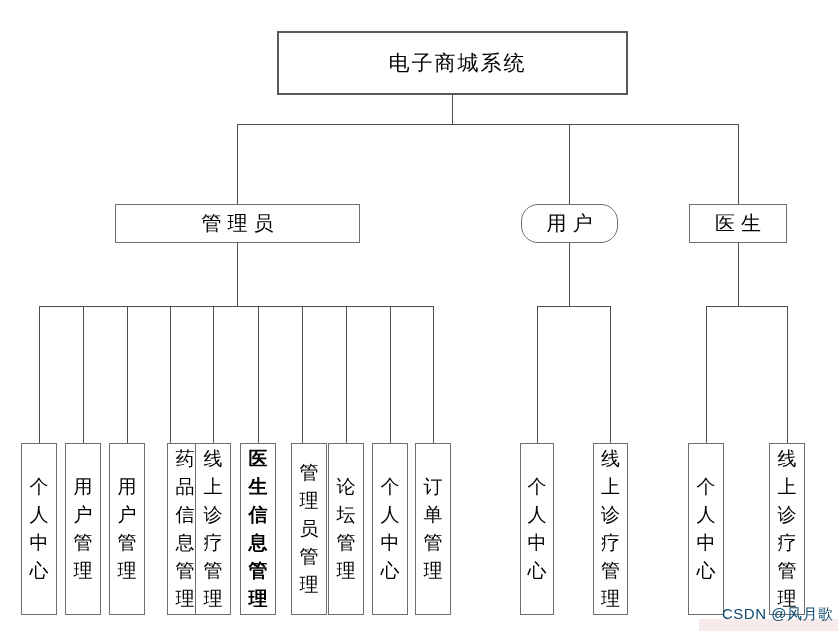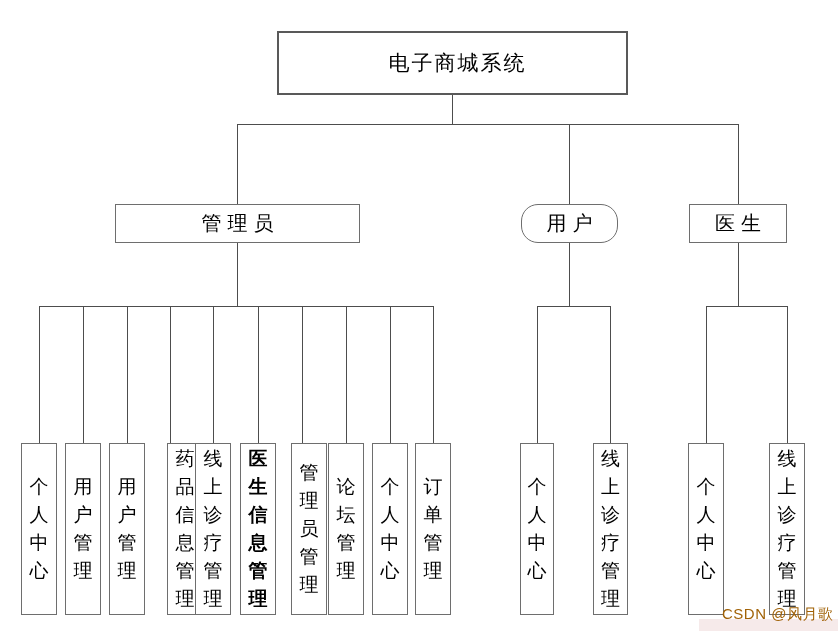--- a/index.html
+++ b/index.html
@@ -15,21 +15,21 @@
   .box.root{border:2px solid #595959;font-size:21px;letter-spacing:2px;padding-left:10px;}
   .box.lvl2{font-size:20px;letter-spacing:6px;padding-left:6px;}
   .box.leaf{top:443px;height:172px;width:36px;}
   .vtext{
     display:block;width:21px;font-size:19px;line-height:28px;text-align:center;
     word-break:break-all;overflow-wrap:anywhere;
   }
   .vline{position:absolute;width:1px;background:#4d4d4d;}
   .hline{position:absolute;height:1px;background:#4d4d4d;}
   .watermark{
-    position:absolute;left:722px;top:605px;font-size:15px;color:#a16207;
+    position:absolute;left:722px;top:605px;font-size:15px;color:#0c4a6e;
     letter-spacing:0.5px;white-space:nowrap;
   }
   .watermark-bg{
     position:absolute;left:699px;top:619px;width:139px;height:12px;background:#f6eaea;
   }
 </style>
 </head>
 <body>
 
 <div class="canvas">

